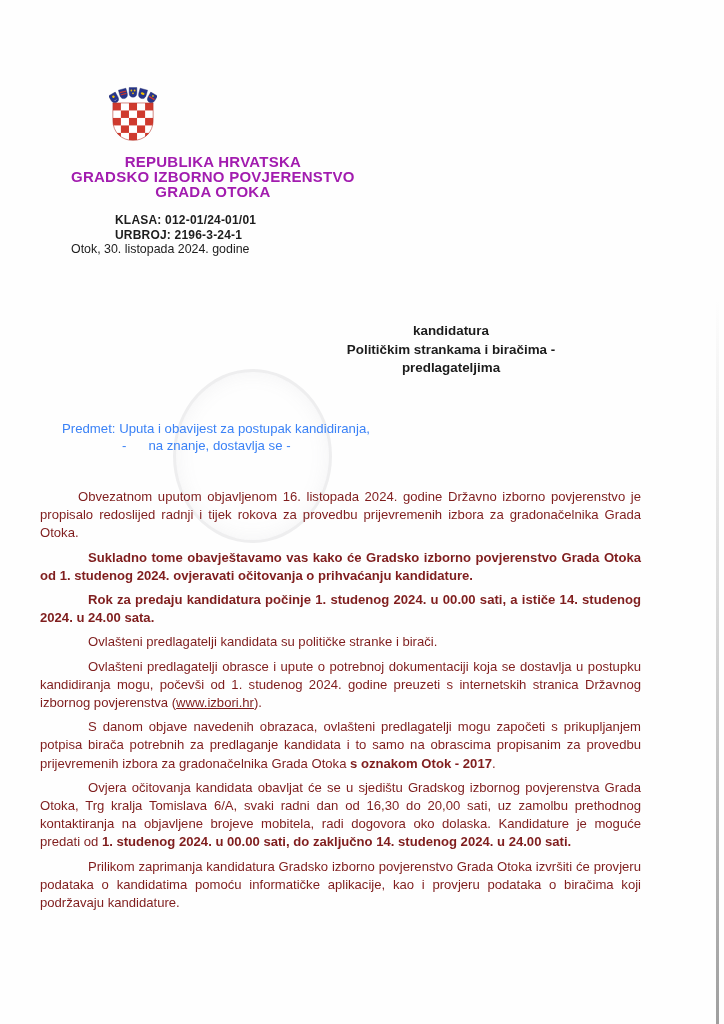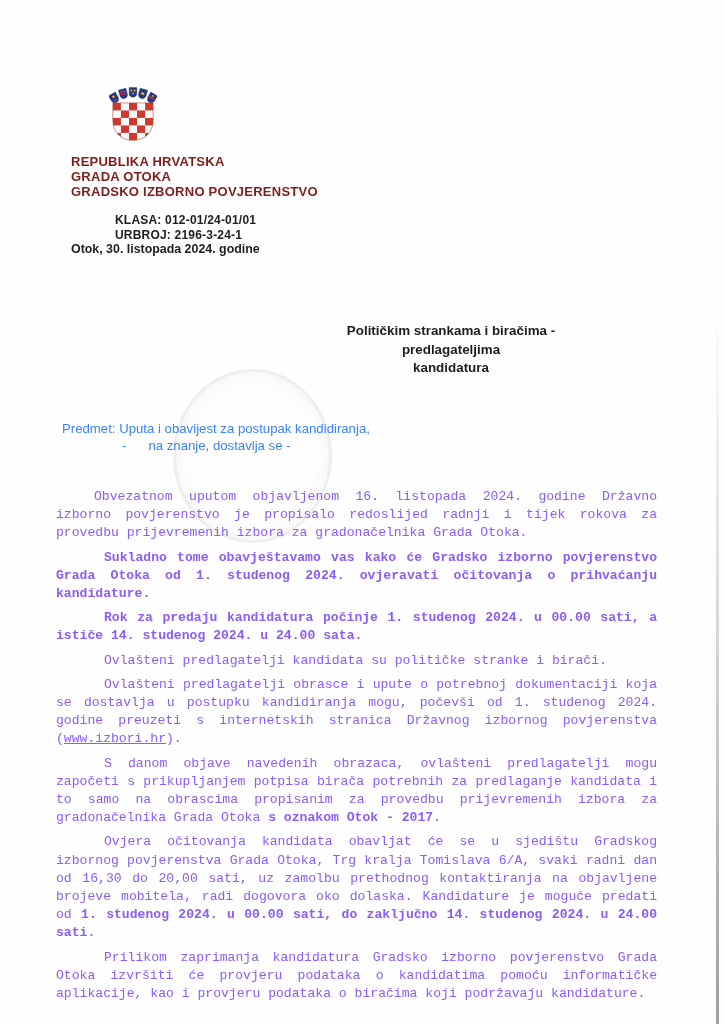--- a/index.html
+++ b/index.html
@@ -9,35 +9,35 @@
     background:#fefefe;
     overflow:hidden;
     font-family:"Liberation Sans", sans-serif;
     color:#222;
   }
   .abs{position:absolute;}
   
   .coa{left:109px;top:85px;width:48px;height:58px;}
   .coa svg{width:100%;height:100%;display:block;}
   
-  .lh{left:71px;top:154px;font-size:13px;font-weight:bold;line-height:15px;letter-spacing:0.25px;color:#7f1d1d;}
+  .lh{left:71px;top:154px;font-size:15px;font-weight:bold;line-height:15px;letter-spacing:0.25px;color:#a21caf;text-align:center;}
   .refs{left:71px;top:213px;font-size:12px;line-height:15px;color:#1d1d1d;}
   .refs .b{font-weight:bold;letter-spacing:0.2px;padding-left:44px;}
-  .refs .dt{font-weight:bold;font-size:12.4px;margin-top:-1px;}
+  .refs .dt{font-weight:normal;font-size:12.4px;margin-top:-1px;}
   
   .addressee{left:306px;top:322px;width:290px;text-align:center;font-weight:bold;font-size:13.4px;line-height:18.5px;color:#1c1c1c;}
   
   .subject{left:62px;top:421px;font-size:13.2px;line-height:16.5px;color:#3b82f6;}
   .subject .l2{white-space:pre;padding-left:60px;}
   
   .stamp{left:173px;top:369px;width:153px;height:168px;border-radius:50%;
          border:3px solid rgba(130,130,142,0.13);
          box-shadow:inset 0 0 20px rgba(130,130,142,0.09);}
   
-  .body{left:56px;top:488px;width:601px;font-size:13.1px;line-height:18.2px;text-align:justify;color:#8b5cf6;font-family:Liberation Mono, monospace;}
+  .body{left:40px;top:488px;width:601px;font-size:13.1px;line-height:18.2px;text-align:justify;color:#7f1d1d;}
   .body p{margin:0 0 6px 0;text-indent:48px;}
   .body .b{font-weight:bold;}
   .body .u{text-decoration:underline;}
   
   .scan-edge{left:716px;top:300px;width:3px;height:724px;
              background:linear-gradient(180deg, rgba(120,120,120,0) 0%, rgba(120,120,120,0.25) 40%, rgba(95,95,95,0.6) 100%);}
 </style>
 </head>
 <body>
 
@@ -94,33 +94,33 @@
         <rect x="8" y="98.4" width="16.8" height="15.6"></rect>
           <rect x="41.6" y="98.4" width="16.8" height="15.6"></rect>
           <rect x="75.2" y="98.4" width="16.8" height="15.6"></rect>
       </g>
       <path d="M8,36 h84 v36 c0,26 -19,42 -42,42 c-23,0 -42,-16 -42,-42 z" fill="none" stroke="#b53229" stroke-width="1.2"></path>
     </svg>
   </div>
 
   <div class="abs lh">
     <div>REPUBLIKA HRVATSKA</div>
+    <div>GRADSKO IZBORNO POVJERENSTVO</div>
     <div>GRADA OTOKA</div>
-    <div>GRADSKO IZBORNO POVJERENSTVO</div>
   </div>
 
   <div class="abs refs">
     <div class="b">KLASA: 012-01/24-01/01</div>
     <div class="b">URBROJ: 2196-3-24-1</div>
     <div class="dt">Otok, 30. listopada 2024. godine</div>
   </div>
 
   <div class="abs addressee">
+    <div>kandidatura</div>
     <div>Političkim strankama i biračima - predlagateljima</div>
-    <div>kandidatura</div>
   </div>
 
   <div class="abs stamp"></div>
 
   <div class="abs subject">
     <div>Predmet: Uputa i obavijest za postupak kandidiranja,</div>
     <div class="l2">-      na znanje, dostavlja se -</div>
   </div>
 
   <div class="abs body">

